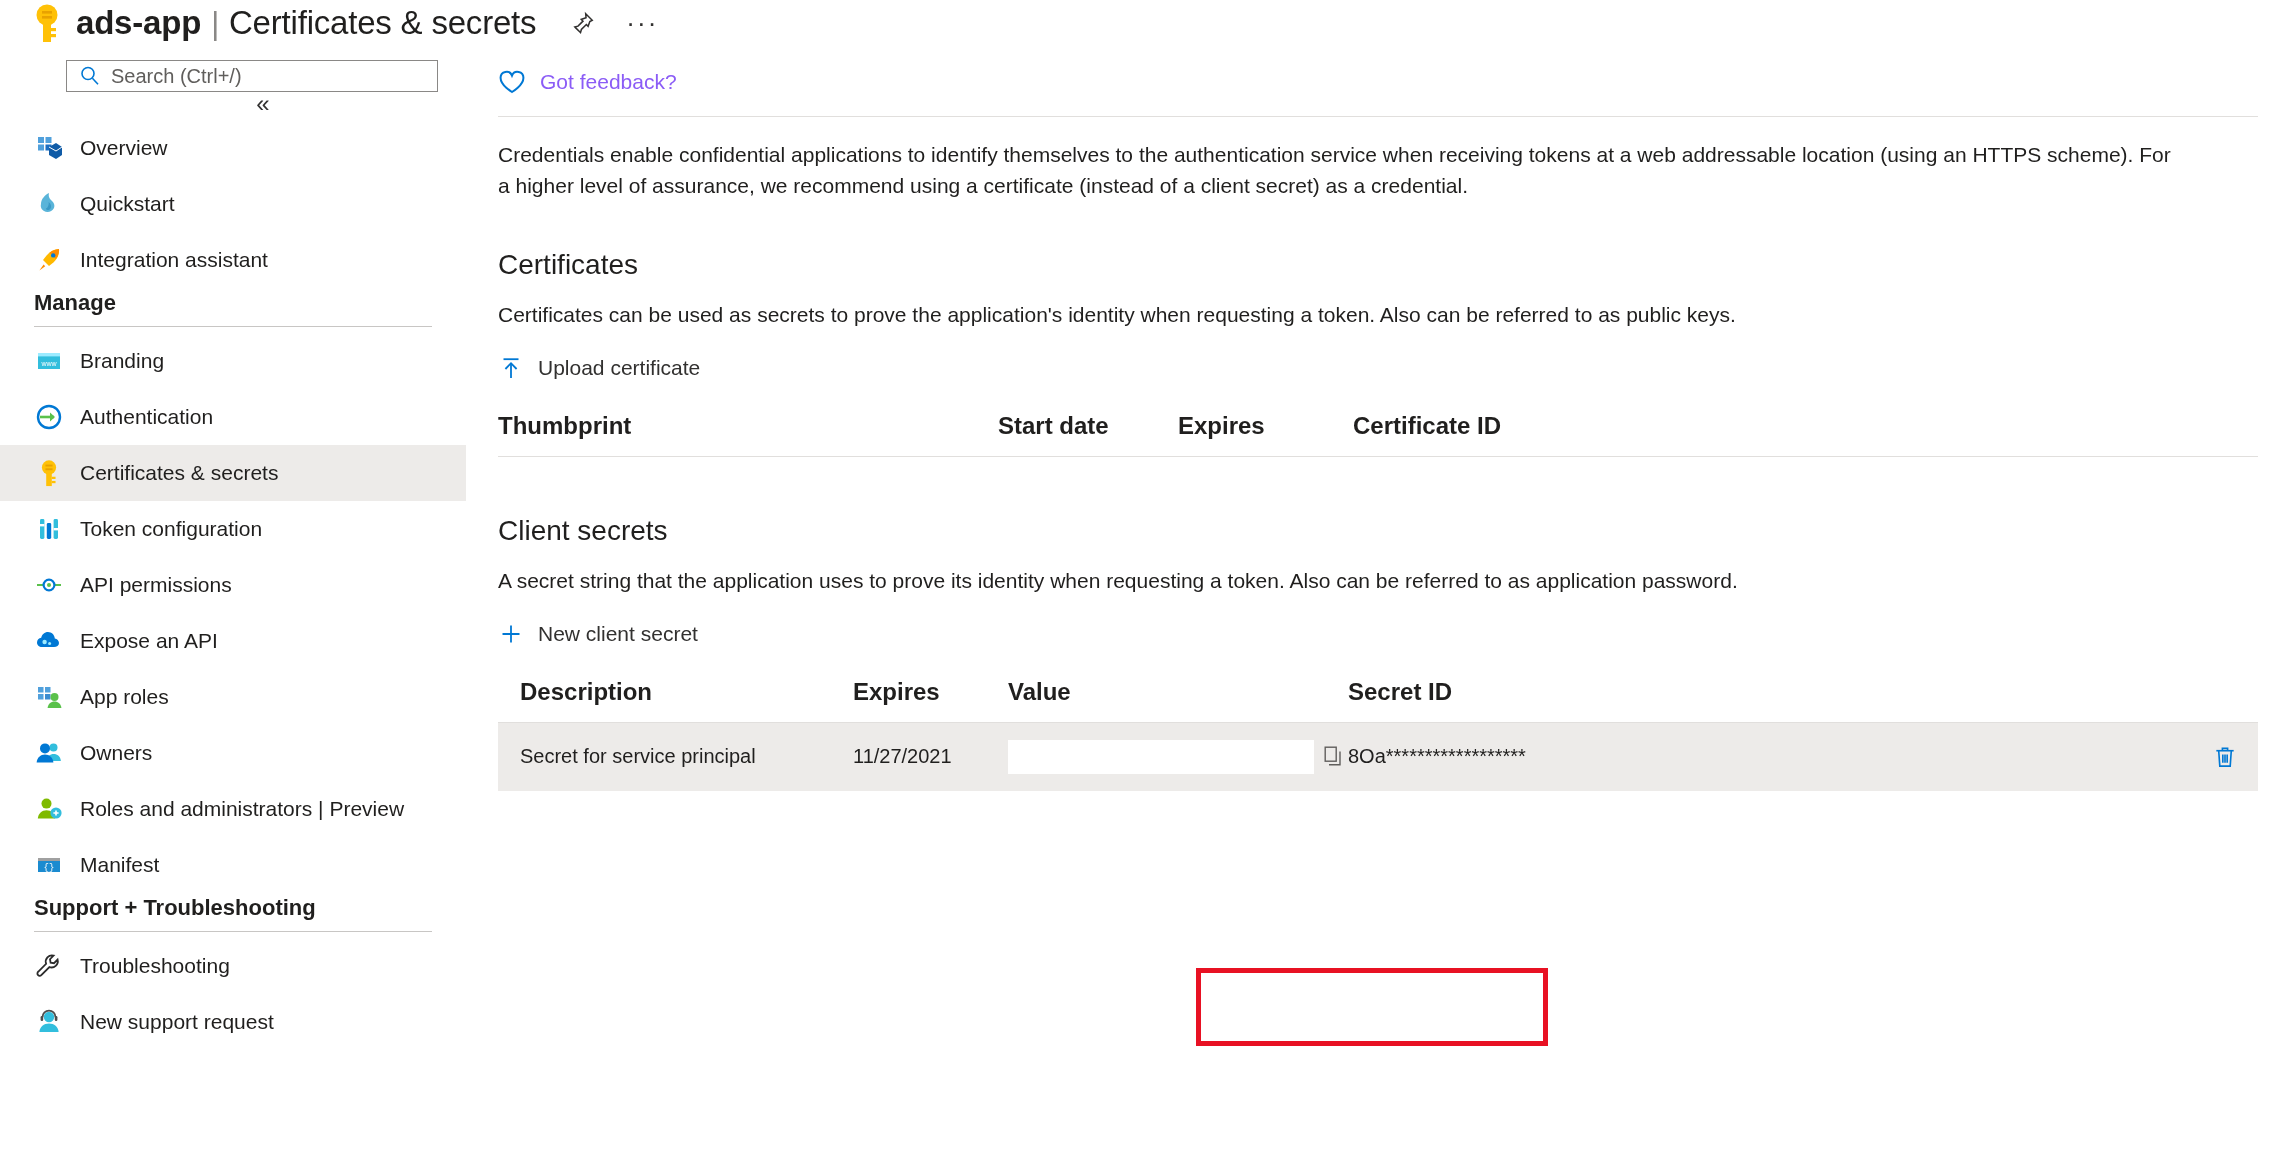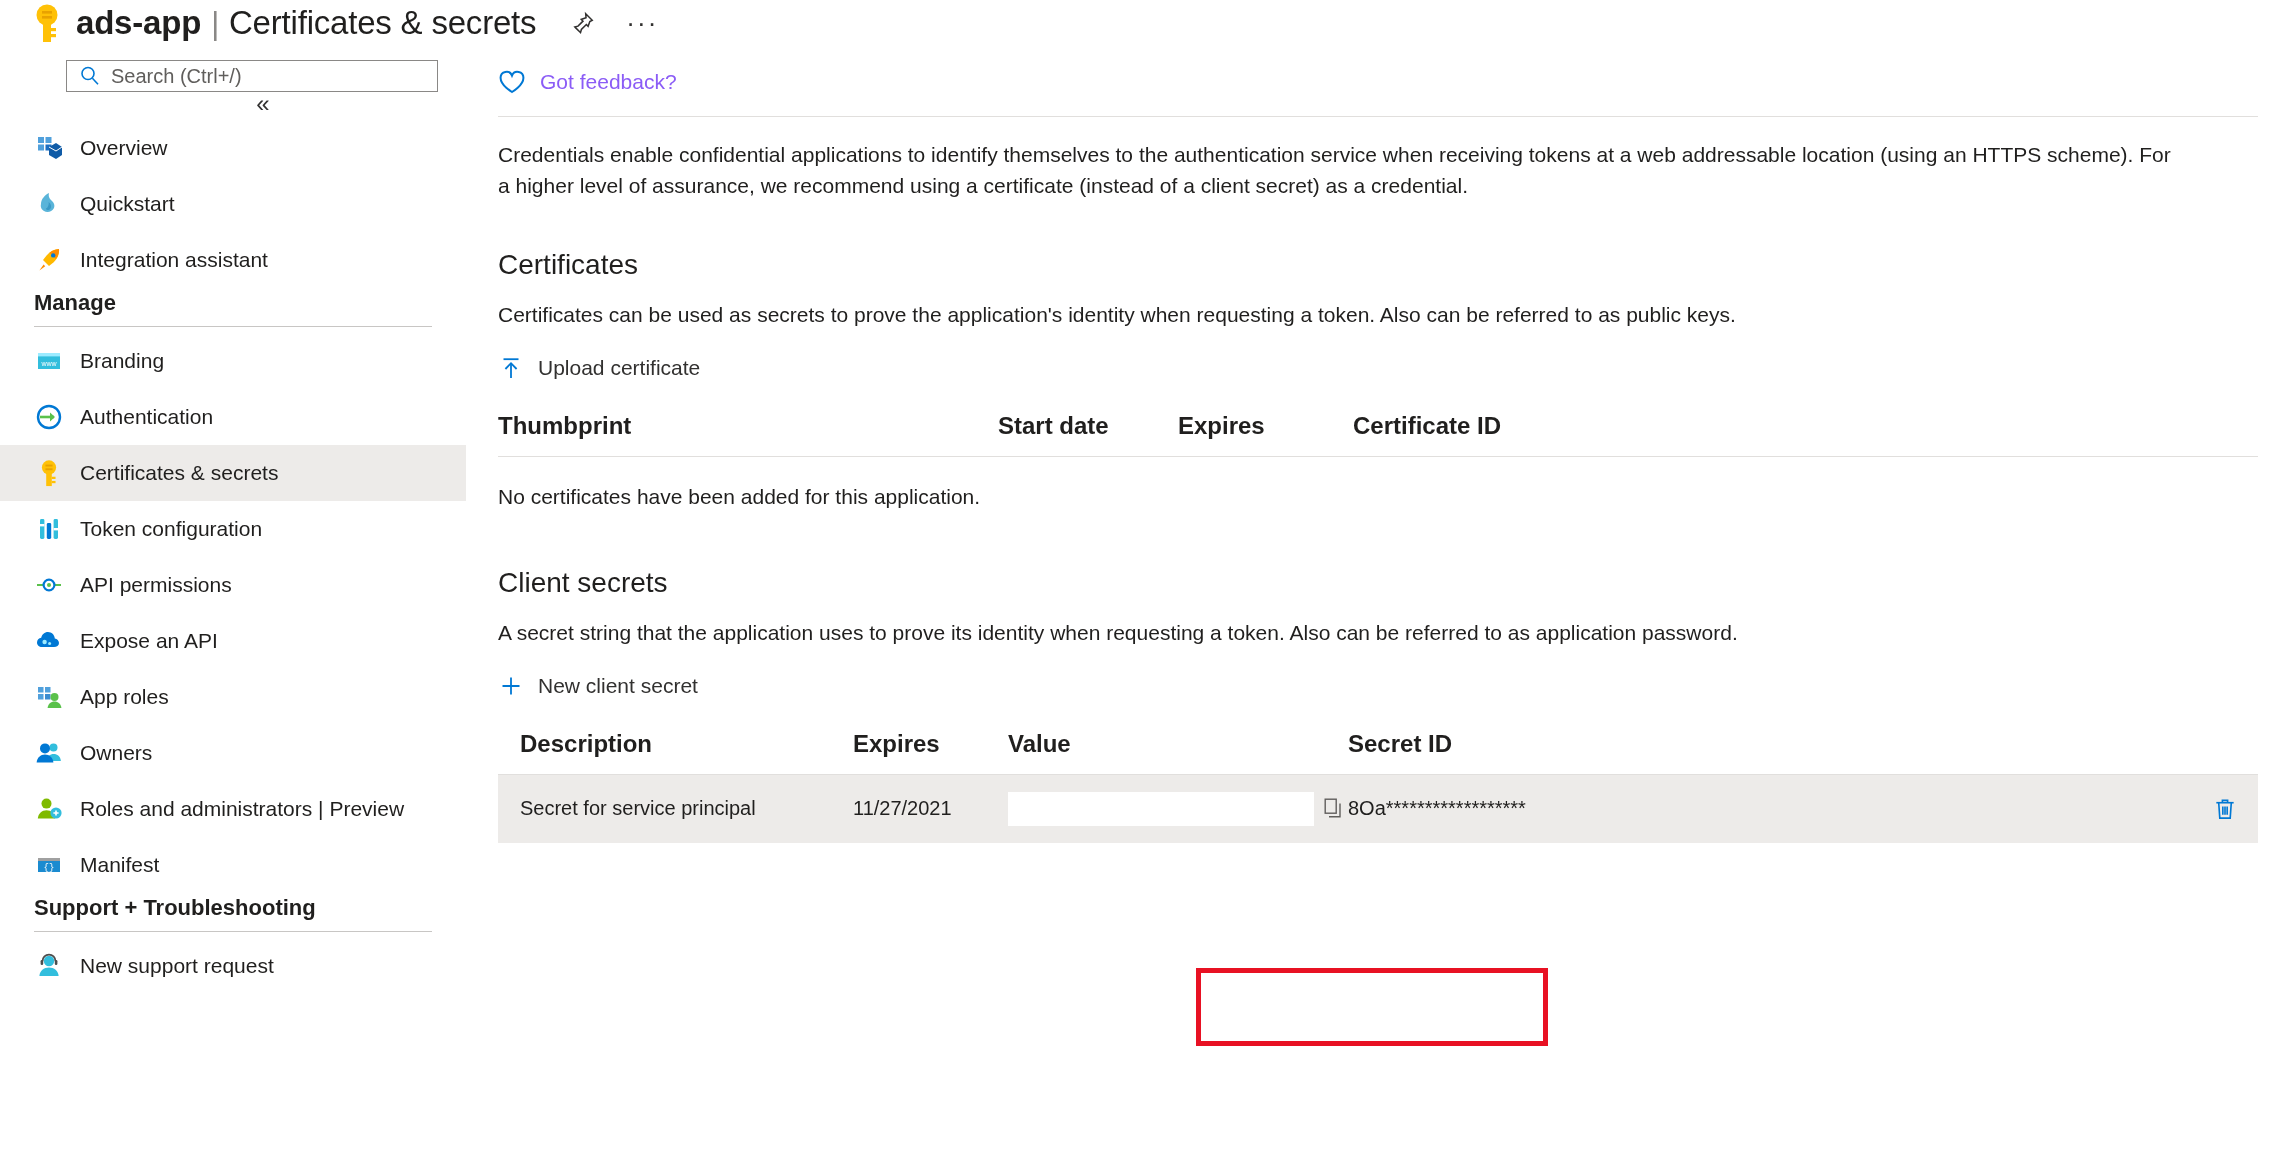--- a/index.html
+++ b/index.html
@@ -300,20 +300,28 @@
           </svg>
         </span>
         <span class="nav-label">Manifest</span>
       </div>
 
       <div class="group">
         <div class="group-title">Support + Troubleshooting</div>
         <div class="group-rule"></div>
       </div>
 
+      <div class="nav-item">
+        <span class="nav-ico">
+          <svg width="28" height="28" viewBox="0 0 28 28" fill="none" stroke="#2b2b2b" stroke-width="1.8">
+            <path d="M18.6 3.6a6.3 6.3 0 00-7.5 8.2L3.4 19.6a2.3 2.3 0 103.2 3.2l7.8-7.7a6.3 6.3 0 008.2-7.5l-3.6 3.6-3.4-.6-.6-3.4z"></path>
+          </svg>
+        </span>
+        <span class="nav-label">Troubleshooting</span>
+      </div>
 
       <div class="nav-item">
         <span class="nav-ico">
           <svg width="28" height="28" viewBox="0 0 28 28">
             <circle cx="14" cy="9" r="5.2" fill="#32bedd"></circle>
             <path d="M4.4 24c.4-5.2 4.4-8.4 9.6-8.4s9.2 3.2 9.6 8.4z" fill="#32bedd"></path>
             <path d="M7.6 9a6.4 6.4 0 0112.8 0" fill="none" stroke="#4d4d4d" stroke-width="1.8"></path>
             <rect x="5.6" y="8" width="2.6" height="5" rx="1.2" fill="#4d4d4d"></rect>
             <rect x="19.8" y="8" width="2.6" height="5" rx="1.2" fill="#4d4d4d"></rect>
           </svg>
@@ -362,21 +370,20 @@
         </colgroup>
       <thead>
         <tr>
           <th>Thumbprint</th>
           <th>Start date</th>
           <th>Expires</th>
           <th>Certificate ID</th>
         </tr>
       </thead>
     </table>
-    <div class="empty-msg">No certificates have been added for this application.</div>
 
     
     <div class="sec-title" style="margin-top:58px">Client secrets</div>
     <div class="sec-desc">A secret string that the application uses to prove its identity when requesting a token. Also can be referred to as application password.</div>
 
     <div class="action-btn">
       <span class="action-ico">
         <svg width="24" height="24" viewBox="0 0 24 24" stroke="#0078d4" stroke-width="1.8">
           <path d="M12 3.5v17M3.5 12h17"></path>
         </svg>

